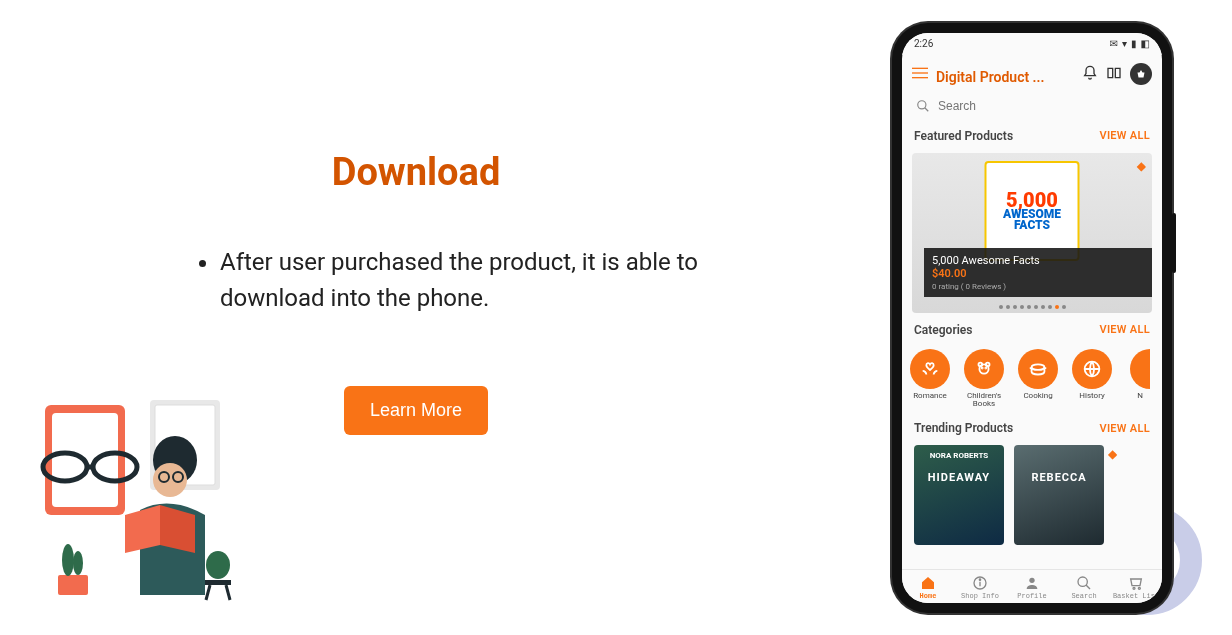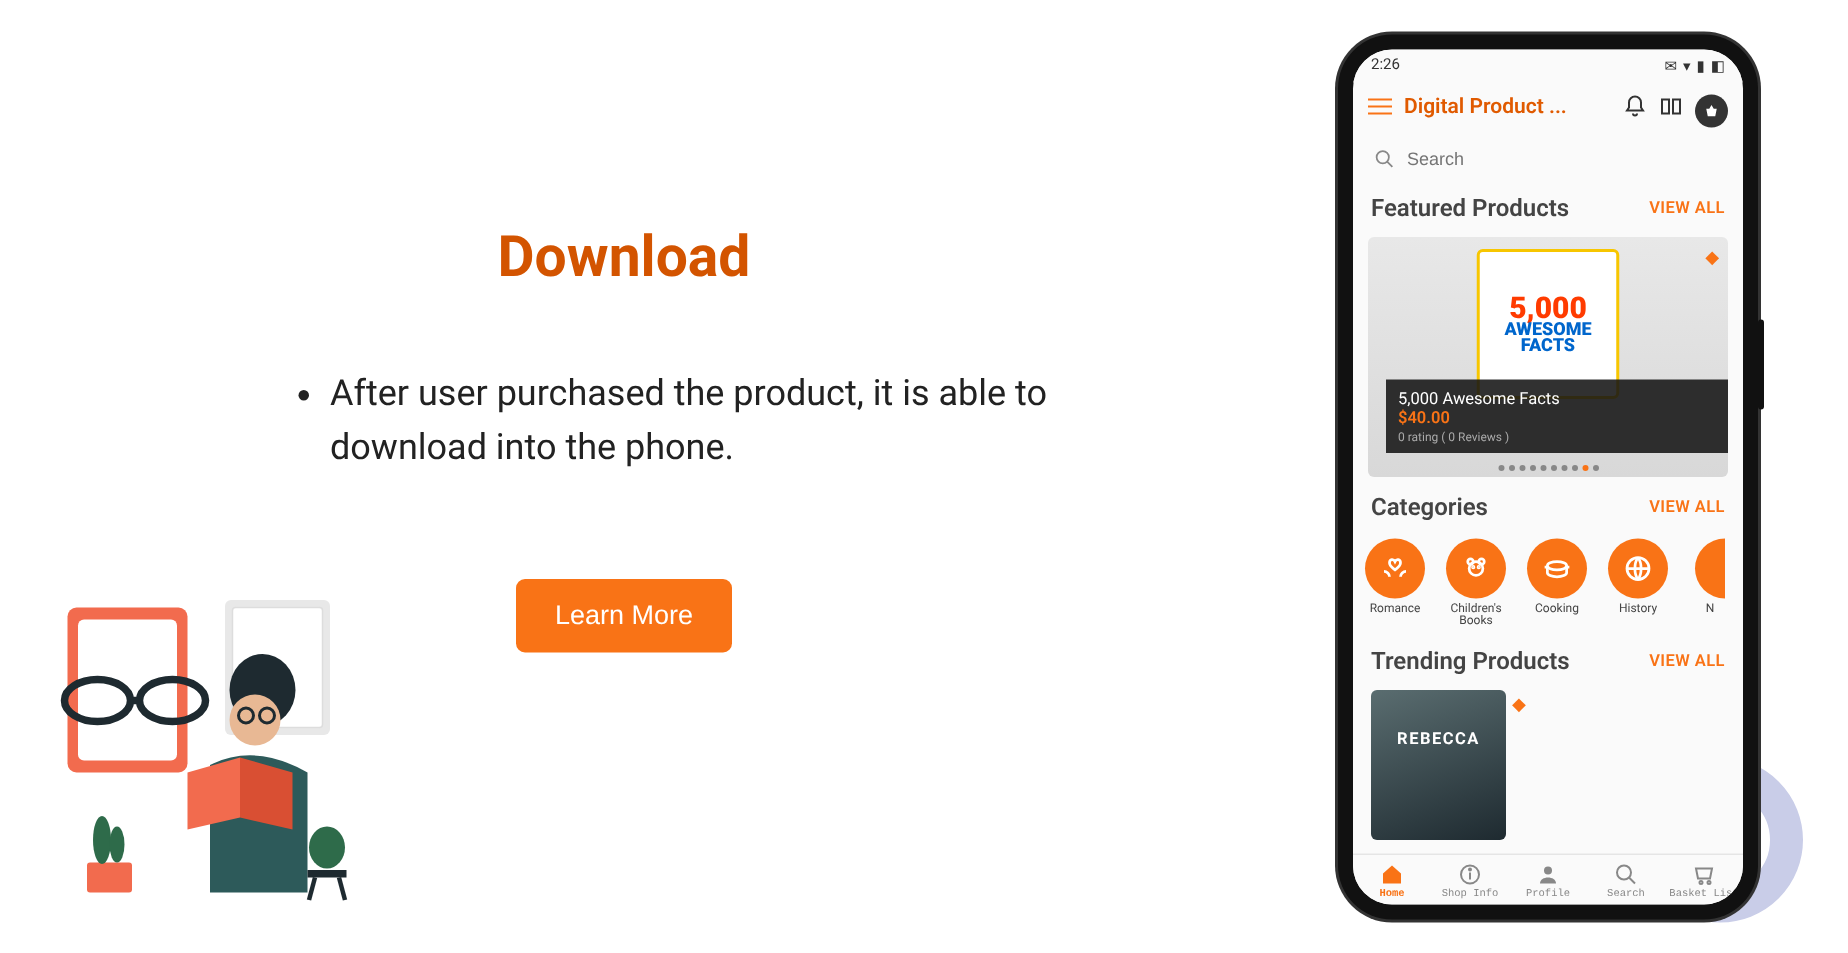--- a/index.html
+++ b/index.html
@@ -18,32 +18,32 @@
 .illustration { position: absolute; left: 20px; bottom: 30px; width: 220px; height: 220px; }
 
 
 .phone { width: 280px; height: 590px; background: #111; border-radius: 36px; padding: 10px; position: relative; box-shadow: 0 0 0 2px #333; }
 .phone::before { content:""; position:absolute; right:-4px; top:190px; width:4px; height:60px; background:#111; border-radius:2px; }
 .screen { width: 100%; height: 100%; background: #fafafa; border-radius: 26px; overflow: hidden; display: flex; flex-direction: column; }
 .statusbar { height: 22px; background: #fafafa; display: flex; align-items: center; justify-content: space-between; padding: 0 12px; font-size: 10px; color: #333; }
 .status-icons { display: flex; gap: 4px; align-items: center; }
 .status-icons span { font-size: 10px; }
 
-.app-header { display: flex; align-items: flex-start; gap: 8px; padding: 8px 10px; }
+.app-header { display: flex; align-items: flex-end; gap: 8px; padding: 8px 10px; }
 .hamburger { color: #f97316; font-size: 18px; }
 .app-title { color: #e05a00; font-weight: 600; font-size: 14px; flex: 1; white-space: nowrap; overflow: hidden; text-overflow: ellipsis; }
 .hdr-icon { color: #333; }
 .basket-circle { width: 22px; height: 22px; background: #333; border-radius: 50%; display: flex; align-items: center; justify-content: center; color: #fff; }
 
 .search-row { display: flex; align-items: center; gap: 8px; padding: 6px 14px 10px 14px; }
 .search-row svg { color: #888; }
 .search-field { border: none; background: transparent; font-size: 12px; color: #888; flex: 1; outline: none; }
 
 .section-hd { display: flex; justify-content: space-between; align-items: center; padding: 6px 12px; }
-.section-title { font-size: 16px; font-weight: 600; color: #444; }
+.section-title { font-size: 12px; font-weight: 600; color: #444; }
 .view-all { color: #f97316; font-size: 11px; font-weight: 600; letter-spacing: 0.3px; margin-left: 12px; }
 
 .featured-card { margin: 4px 10px; height: 160px; background: linear-gradient(180deg,#e8e8e8,#d8d8d8); border-radius: 4px; position: relative; overflow: hidden; }
 .book-cover { position: absolute; left: 50%; top: 8px; transform: translateX(-50%); width: 95px; height: 100px; background: #fff; border: 2px solid #f7c600; border-radius: 4px; display: flex; flex-direction: column; align-items: center; justify-content: center; font-weight: 900; text-align: center; line-height: 0.9; }
 .book-cover .big { color: #ff3b00; font-size: 20px; }
 .book-cover .aw { color: #0066cc; font-size: 12px; }
 .diamond { position: absolute; right: 6px; top: 6px; color: #f97316; font-size: 12px; }
 .overlay { position: absolute; left: 12px; right: 0; bottom: 16px; background: rgba(20,20,20,0.88); padding: 6px 8px; color: #fff; }
 .p-name { font-size: 11px; }
 .p-price { color: #f97316; font-size: 11px; font-weight: 600; }
@@ -247,20 +247,24 @@
             <span class="cat-label">N</span>
           </div>
         </div>
 
         <div class="section-hd">
           <span class="section-title">Trending Products</span>
           <span class="view-all">VIEW ALL</span>
         </div>
 
         <div class="trending">
+          <div class="tcard a">
+            <div class="tname">NORA ROBERTS</div>
+            <div class="tsub">HIDEAWAY</div>
+          </div>
           <div class="tcard b">
             <div class="tname"></div>
             <div class="tsub">REBECCA</div>
           </div>
           <span class="diamond" style="position:relative;top:2px;">◆</span>
         </div>
 
         <div class="bottom-nav">
           <div class="nav-item active">
             <svg width="16" height="16" viewBox="0 0 24 24" fill="currentColor">

